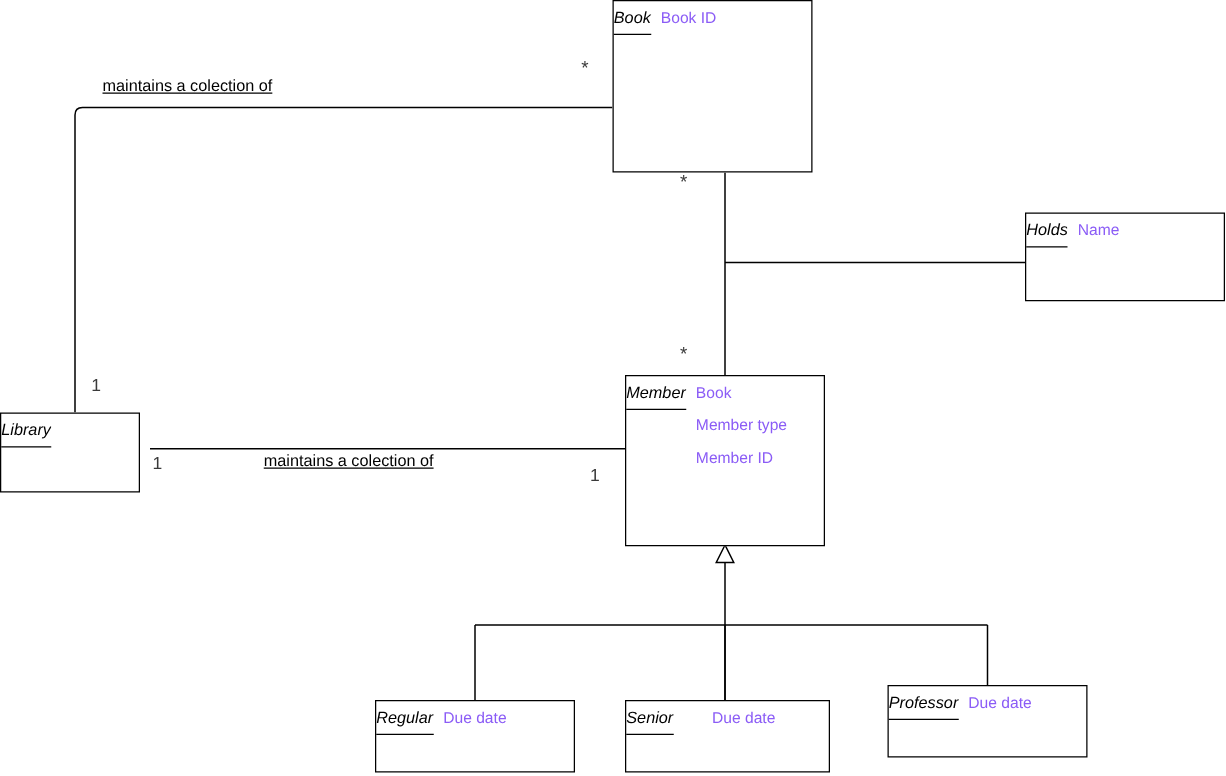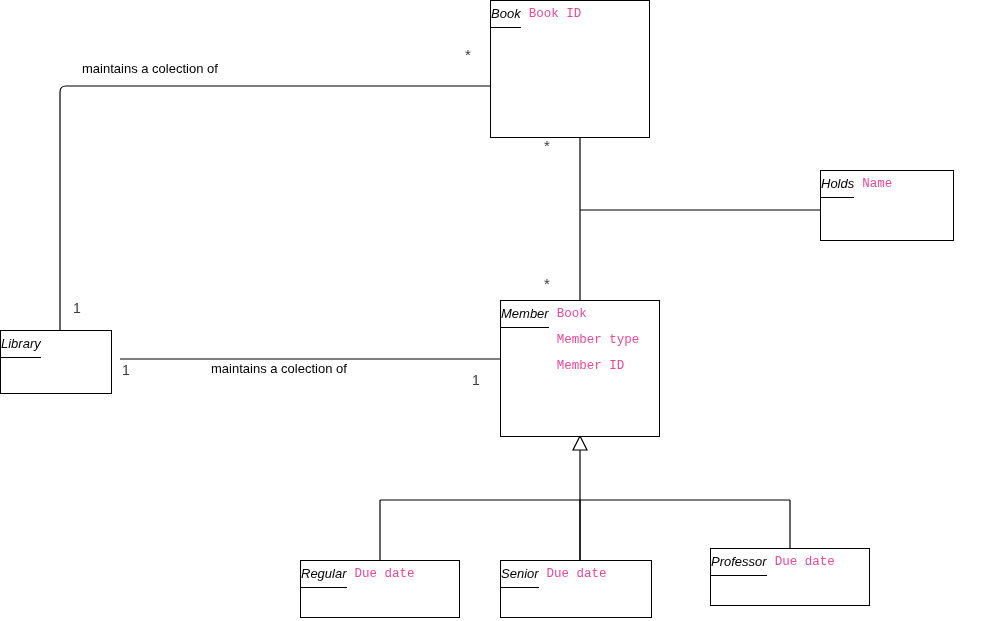--- a/index.html
+++ b/index.html
@@ -38,26 +38,25 @@
     font-style: italic;
   }
   .uml-title.abstract { font-style: italic; }
   .uml-attrs {
     box-sizing: border-box;
     flex: 1 1 auto;
     padding: 6px 0 0 0;
   }
   .uml-attr {
     font-size: 12.5px;
-    color: #ec4899;
+    color: #8b5cf6;
     line-height: 14px;
     padding: 0 0 0 8px;
     margin-bottom: 12px;
     white-space: nowrap;
-    font-family: Liberation Mono, monospace;
   }
   
   .edge-svg {
     position: absolute;
     left: 0;
     top: 0;
     width: 981px;
     height: 621px;
     pointer-events: none;
   }
@@ -68,20 +67,21 @@
   }
   .tri-fill { fill: #ffffff; stroke: #000000; stroke-width: 1.2; }
   
   .edge-label {
     position: absolute;
     font-size: 13px;
     color: #000000;
     white-space: nowrap;
     background: #ffffff;
     padding: 0 2px;
+    text-decoration: underline;
   }
   .mult {
     position: absolute;
     font-size: 14px;
     color: #3a3a3a;
     white-space: nowrap;
   }
   .mult.star {
     font-size: 15px;
     line-height: 10px;
@@ -110,21 +110,21 @@
     <line x1="790" y1="500" x2="790" y2="560"></line>
   </svg>
 
   <div class="uml-class" style="left:490px; top:0px; width:160px; height:138px;">
     <div class="uml-title abstract">Book</div>
     <div class="uml-attrs">
       <div class="uml-attr">Book ID</div>
     </div>
   </div>
 
-  <div class="uml-class" style="left:820px; top:170px; width:134px; height:71px;">
+  <div class="uml-class" style="left:820px; top:170px; width:160px; height:71px;">
     <div class="uml-title abstract">Holds</div>
     <div class="uml-attrs">
       <div class="uml-attr">Name</div>
     </div>
   </div>
 
   <div class="uml-class" style="left:500px; top:300px; width:160px; height:137px;">
     <div class="uml-title abstract">Member</div>
     <div class="uml-attrs">
       <div class="uml-attr">Book</div>
@@ -138,21 +138,21 @@
     <div class="uml-attrs"></div>
   </div>
 
   <div class="uml-class" style="left:300px; top:560px; width:160px; height:58px;">
     <div class="uml-title">Regular</div>
     <div class="uml-attrs">
       <div class="uml-attr">Due date</div>
     </div>
   </div>
 
-  <div class="uml-class" style="left:500px; top:560px; width:152px; height:58px;">
+  <div class="uml-class" style="left:500px; top:560px; width:164px; height:58px;gap:23px;">
     <div class="uml-title">Senior</div>
     <div class="uml-attrs">
       <div class="uml-attr">Due date</div>
     </div>
   </div>
 
   <div class="uml-class" style="left:710px; top:548px; width:160px; height:58px;">
     <div class="uml-title">Professor</div>
     <div class="uml-attrs">
       <div class="uml-attr">Due date</div>

